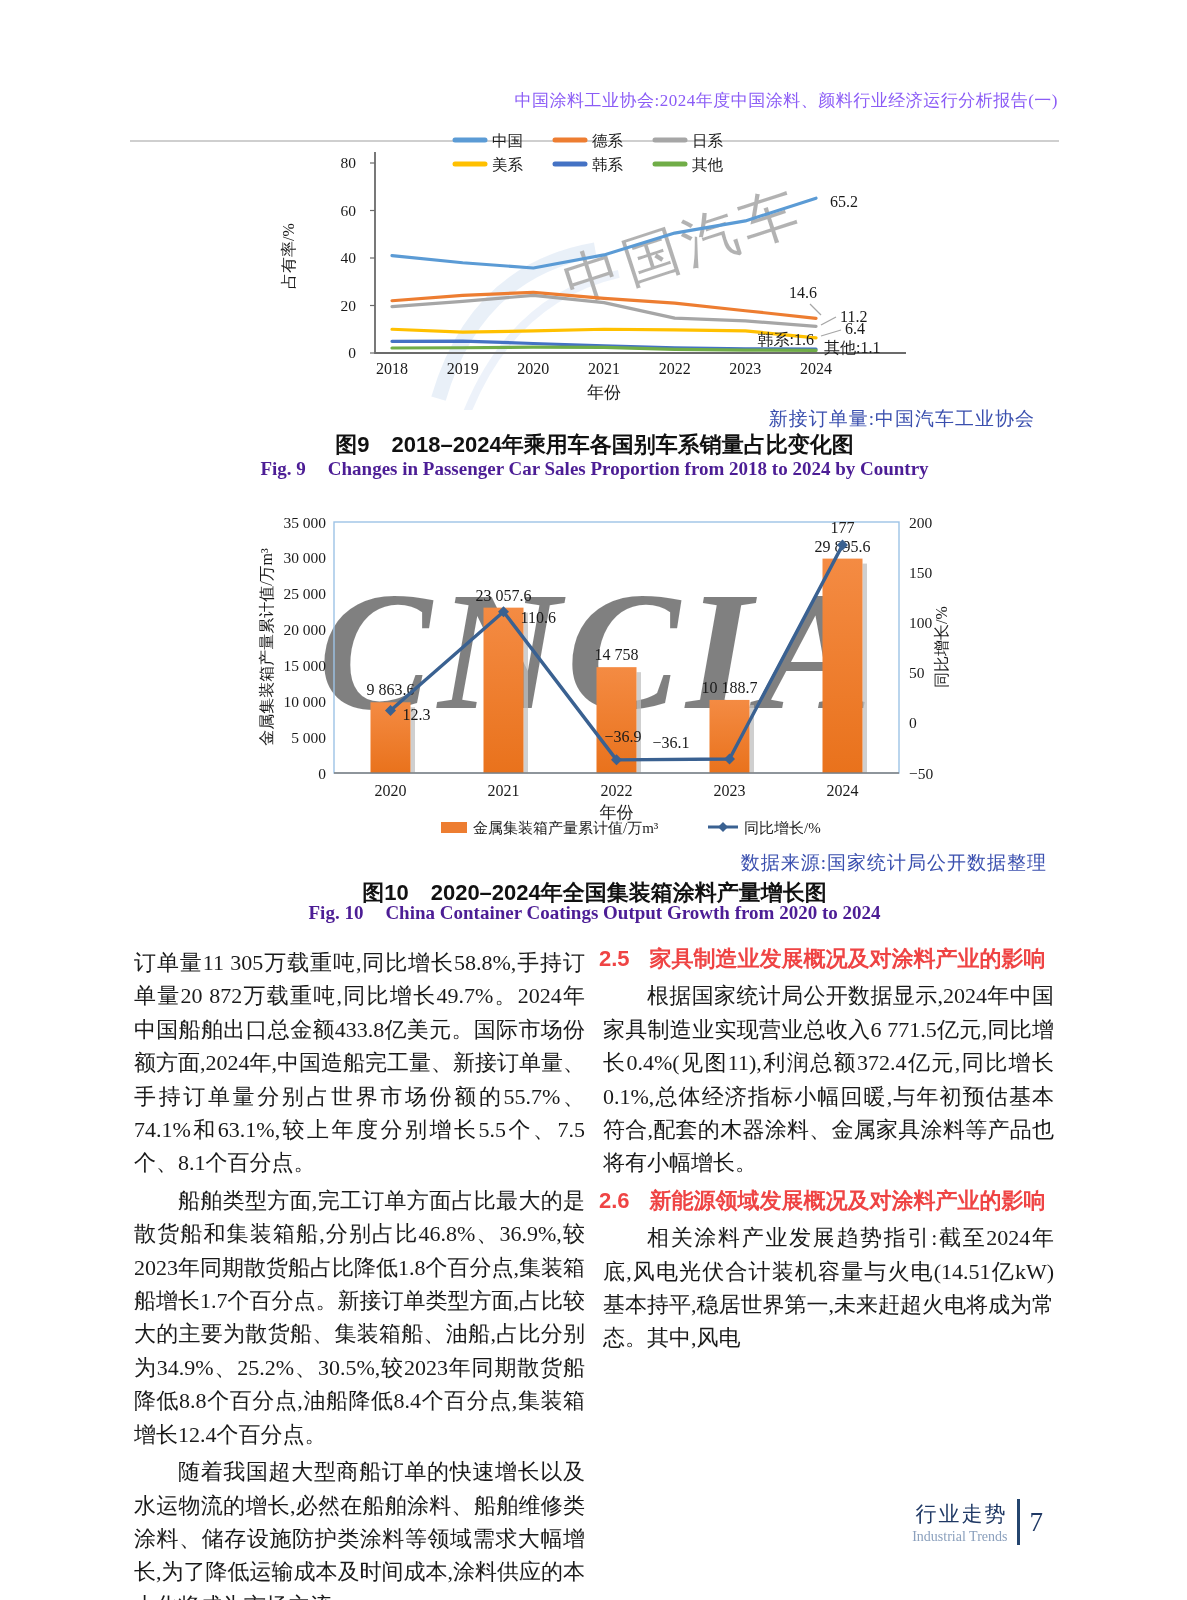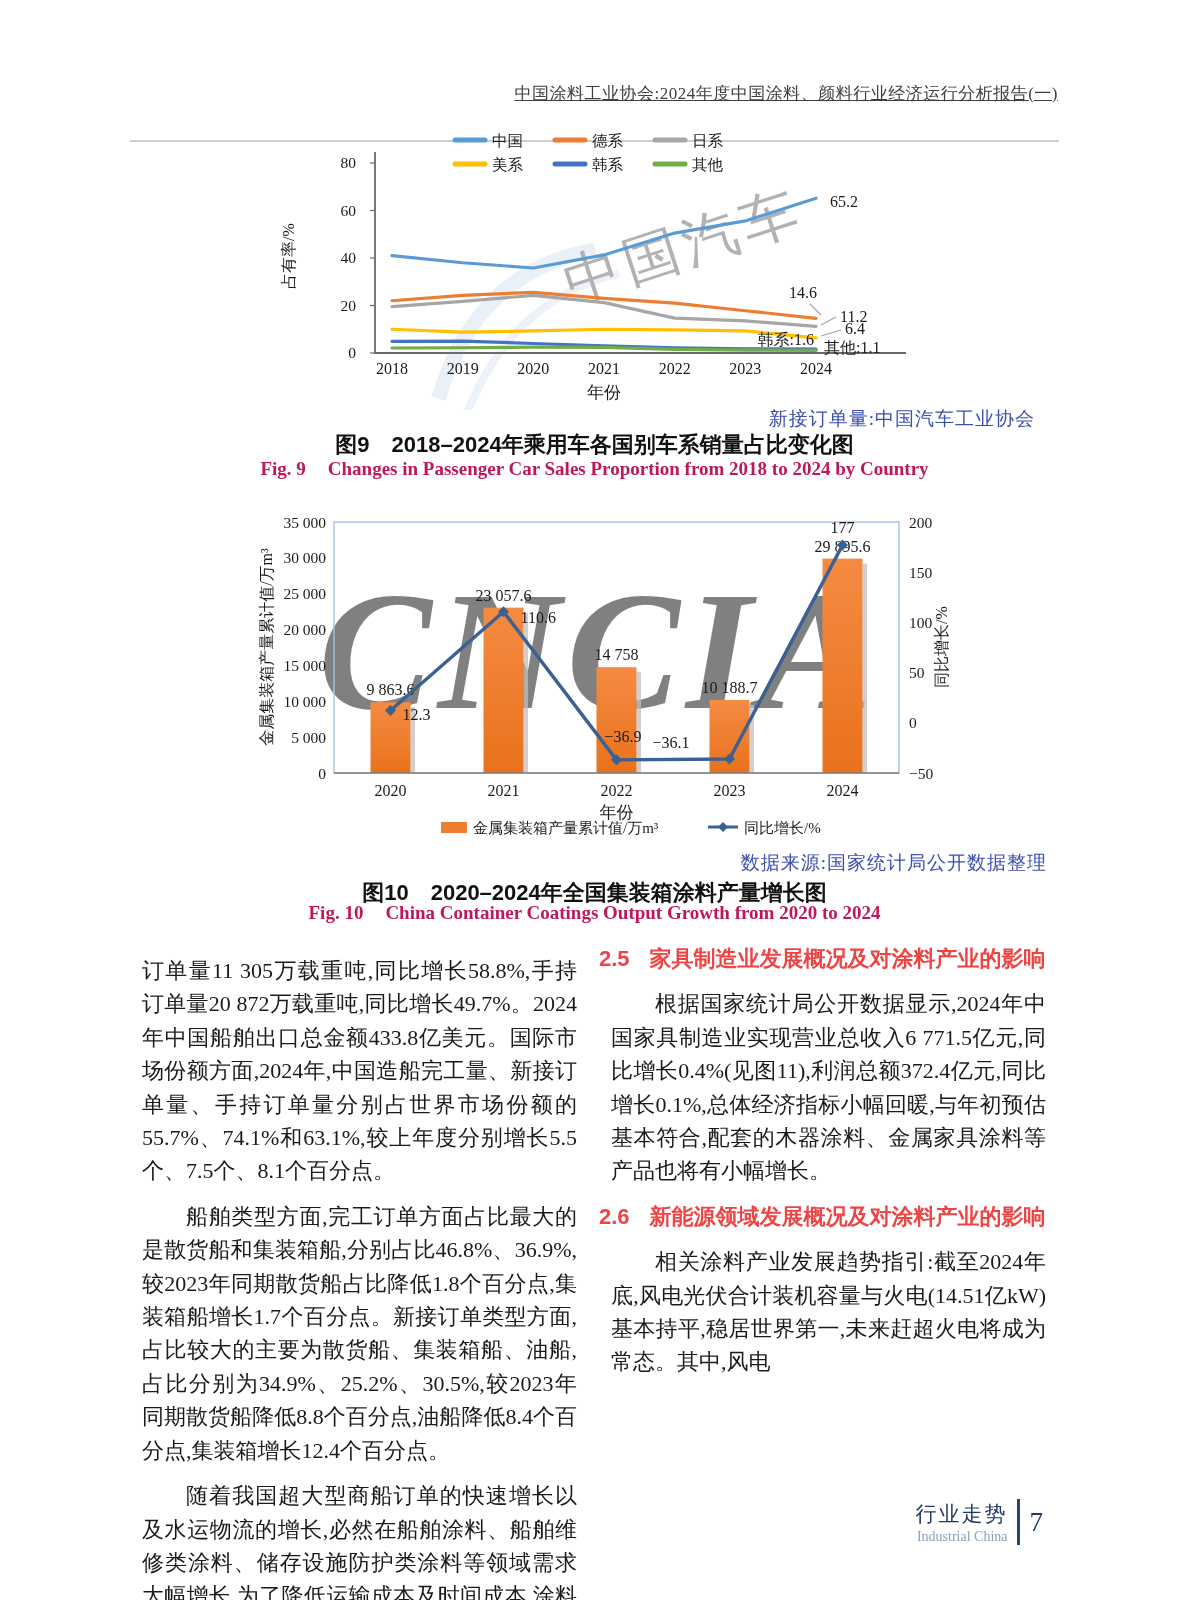--- a/index.html
+++ b/index.html
@@ -3,54 +3,54 @@
 <meta charset="utf-8">
 <style>
   * { margin:0; padding:0; box-sizing:border-box; }
   html,body { background:#ffffff; }
   body {
     width:1187px; height:1600px; position:relative;
     font-family:"Liberation Serif","DejaVu Serif",serif;
     color:#1a1a1a; overflow:hidden;
   }
   .header-line {
-    position:absolute; top:82px; right:129px;
-    font-size:17px; color:#404040; letter-spacing:0.5px;text-decoration:underline;
+    position:absolute; top:89px; right:129px;
+    font-size:17px; color:#8b5cf6; letter-spacing:0.5px;
   }
   .header-rule {
     position:absolute; top:140px; left:130px; width:929px; height:2px;
     background:#cfcfcf;
   }
   .chart-box { position:absolute; }
   #fig9-chart { left:268px; top:124px; width:645px; height:286px; }
   #fig10-chart { left:246px; top:496px; width:716px; height:345px; }
   svg text { font-family:"Liberation Serif","DejaVu Serif",serif; fill:#1a1a1a; }
   .source {
     position:absolute; color:#3a4fae; font-size:19px; letter-spacing:1px;
   }
   #source-fig9 { top:406px; right:152px; }
   #source-fig10 { top:850px; right:140px; }
   .cap { position:absolute; left:130px; width:929px; text-align:center; }
   .cap-zh {
     font-family:"Liberation Sans","DejaVu Sans",sans-serif;
     font-weight:bold; font-size:22px; color:#111;
   }
-  .cap-en { font-weight:bold; font-size:19px; color:#be185d; }
+  .cap-en { font-weight:bold; font-size:19px; color:#4c1d95; }
   #cap-zh-fig9 { top:430px; }
   #cap-en-fig9 { top:458px; }
   #cap-zh-fig10 { top:878px; }
   #cap-en-fig10 { top:902px; }
   .cap .cap-label { margin-right:22px; }
   .col {
     position:absolute; top:942px; width:459px;
     font-size:22px; line-height:33.4px; text-align:justify;
   }
   #col-left { left:130px; }
   #col-right { left:599px; }
-  .col p { margin:12px; text-indent:2em; }
+  .col p { margin:4px; text-indent:2em; }
   .col p.cont { text-indent:0; }
   .sec-heading {
     font-family:"Liberation Sans","DejaVu Sans",sans-serif;
     font-weight:bold; font-size:22px; line-height:33.4px; color:#ef4444;
     text-indent:0;
   }
   .sec-heading .sec-num { margin-right:20px; }
   .page-footer {
     position:absolute; top:1499px; right:144px;
     display:flex; align-items:center;
@@ -221,19 +221,19 @@
     <p>根据国家统计局公开数据显示,2024年中国家具制造业实现营业总收入6 771.5亿元,同比增长0.4%(见图11),利润总额372.4亿元,同比增长0.1%,总体经济指标小幅回暖,与年初预估基本符合,配套的木器涂料、金属家具涂料等产品也将有小幅增长。</p>
     <div class="sec-heading">
       <span class="sec-num">2.6</span><span>新能源领域发展概况及对涂料产业的影响</span>
     </div>
     <p>相关涂料产业发展趋势指引:截至2024年底,风电光伏合计装机容量与火电(14.51亿kW)基本持平,稳居世界第一,未来赶超火电将成为常态。其中,风电</p>
   </div>
 
   <div class="page-footer">
     <div class="pf-text">
       <div class="pf-zh">行业走势</div>
-      <div class="pf-en">Industrial China</div>
+      <div class="pf-en">Industrial Trends</div>
     </div>
     <div class="pf-bar"></div>
     <div class="pf-num">7</div>
   </div>
 
 </div>
 
 </body></html>

